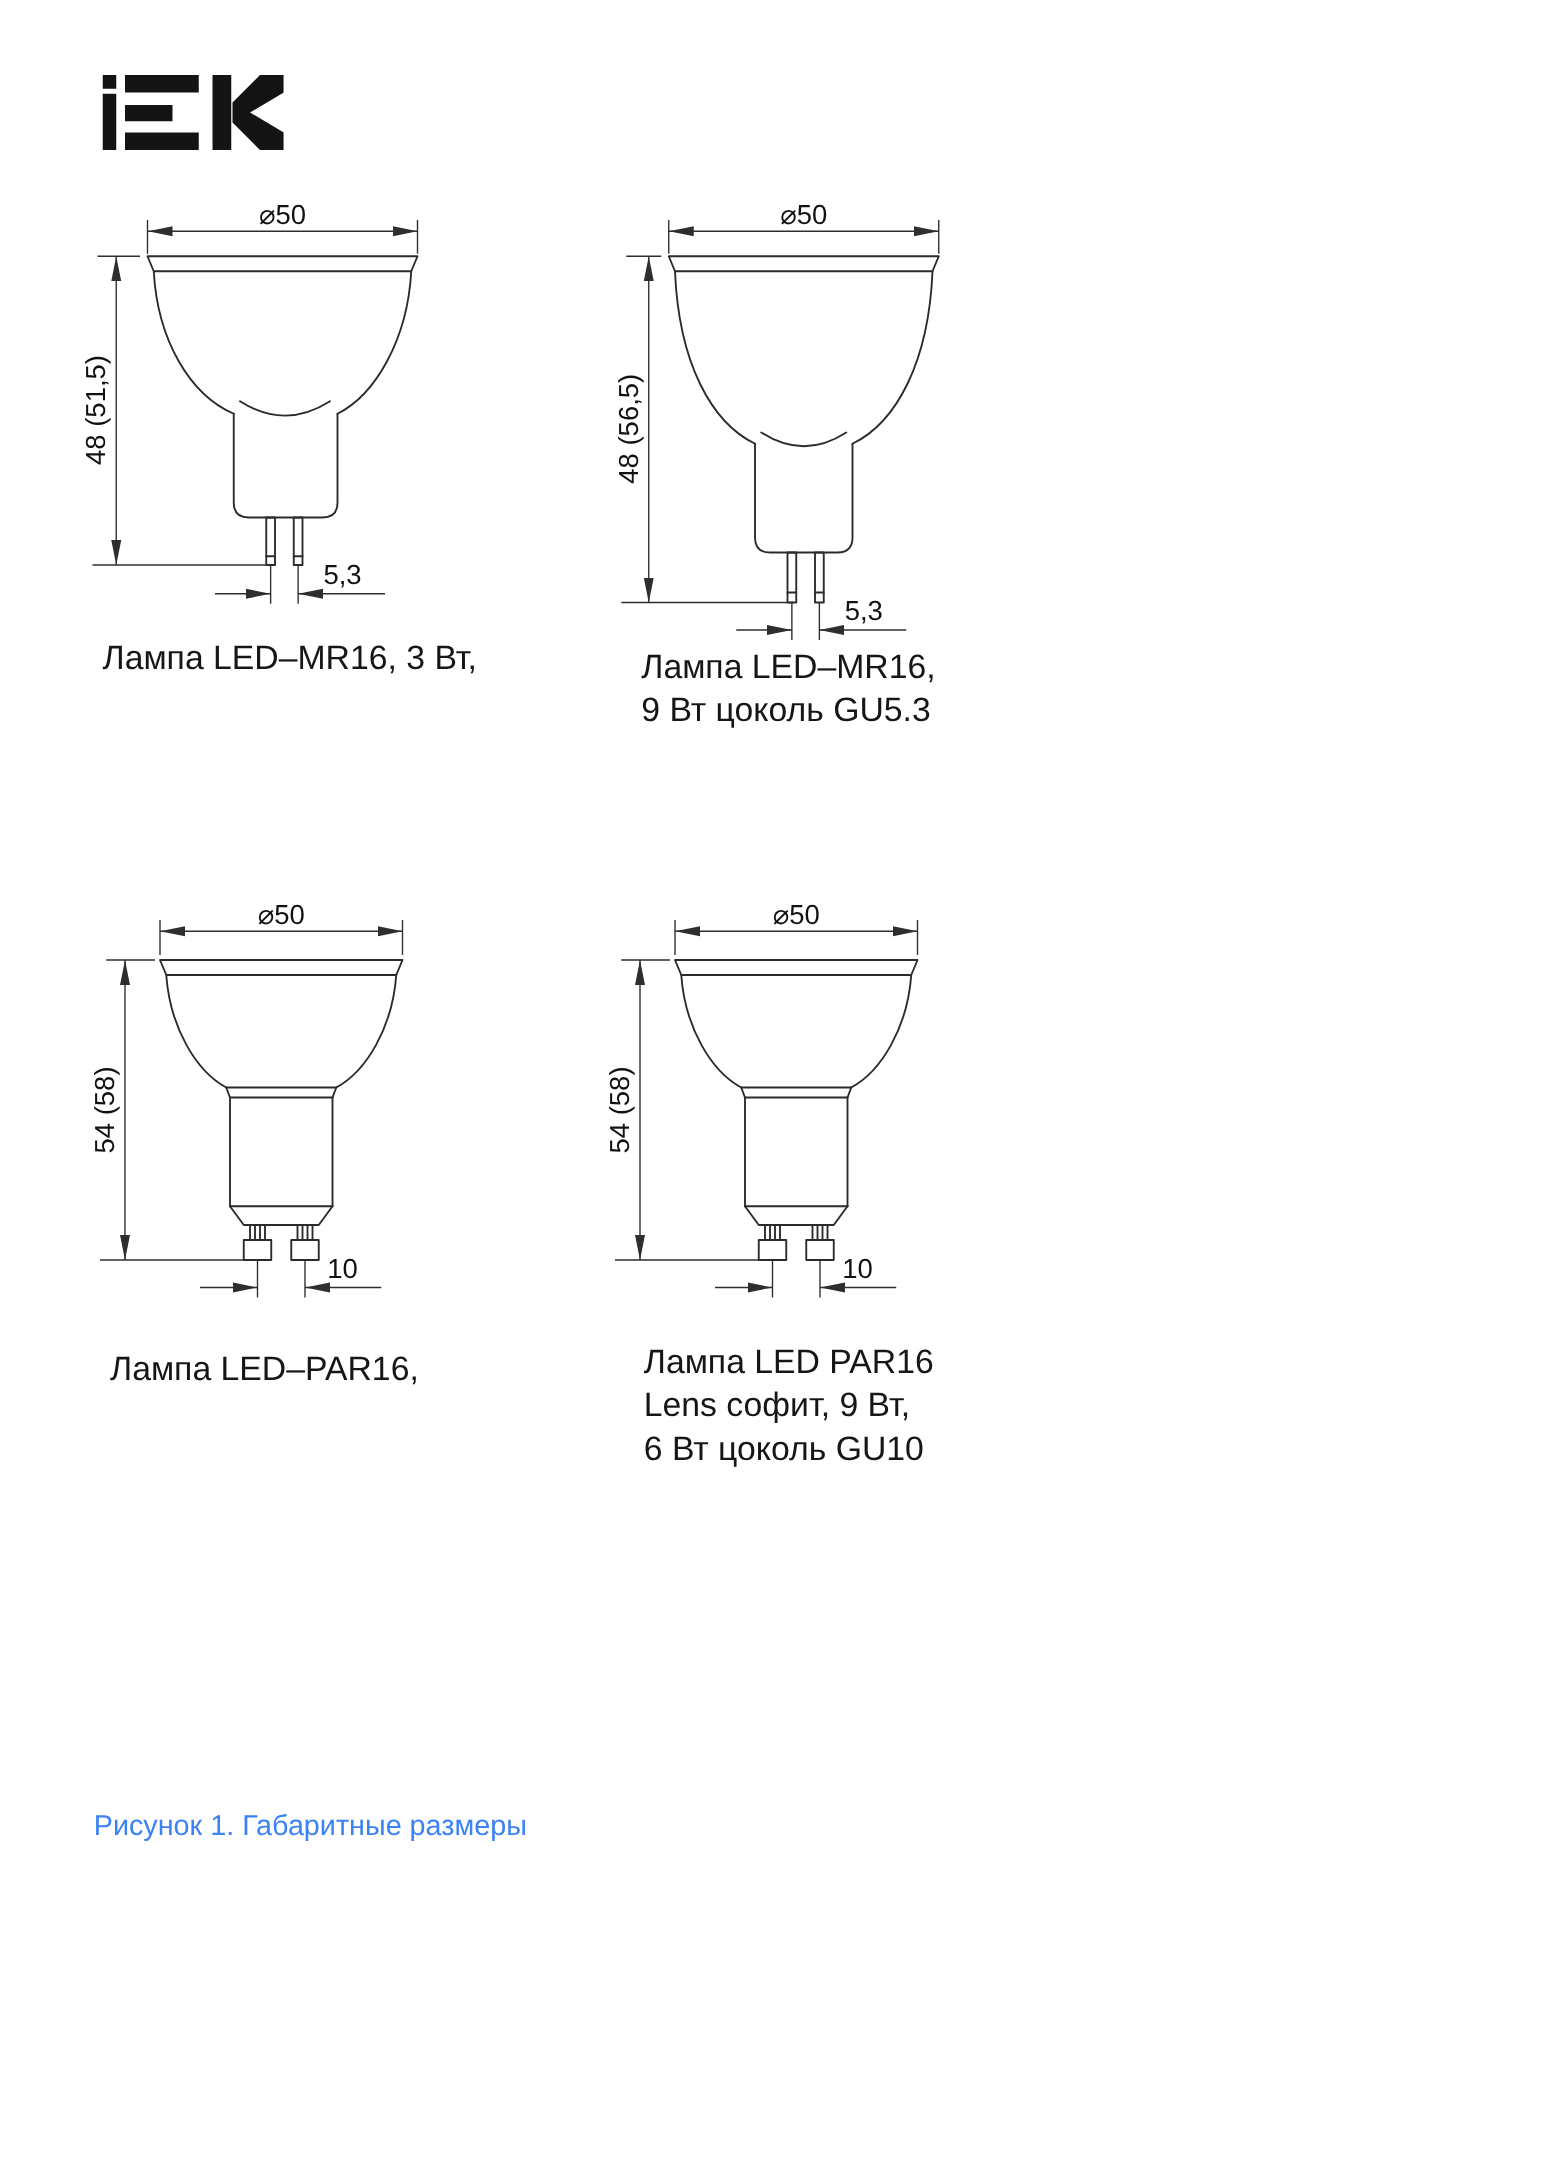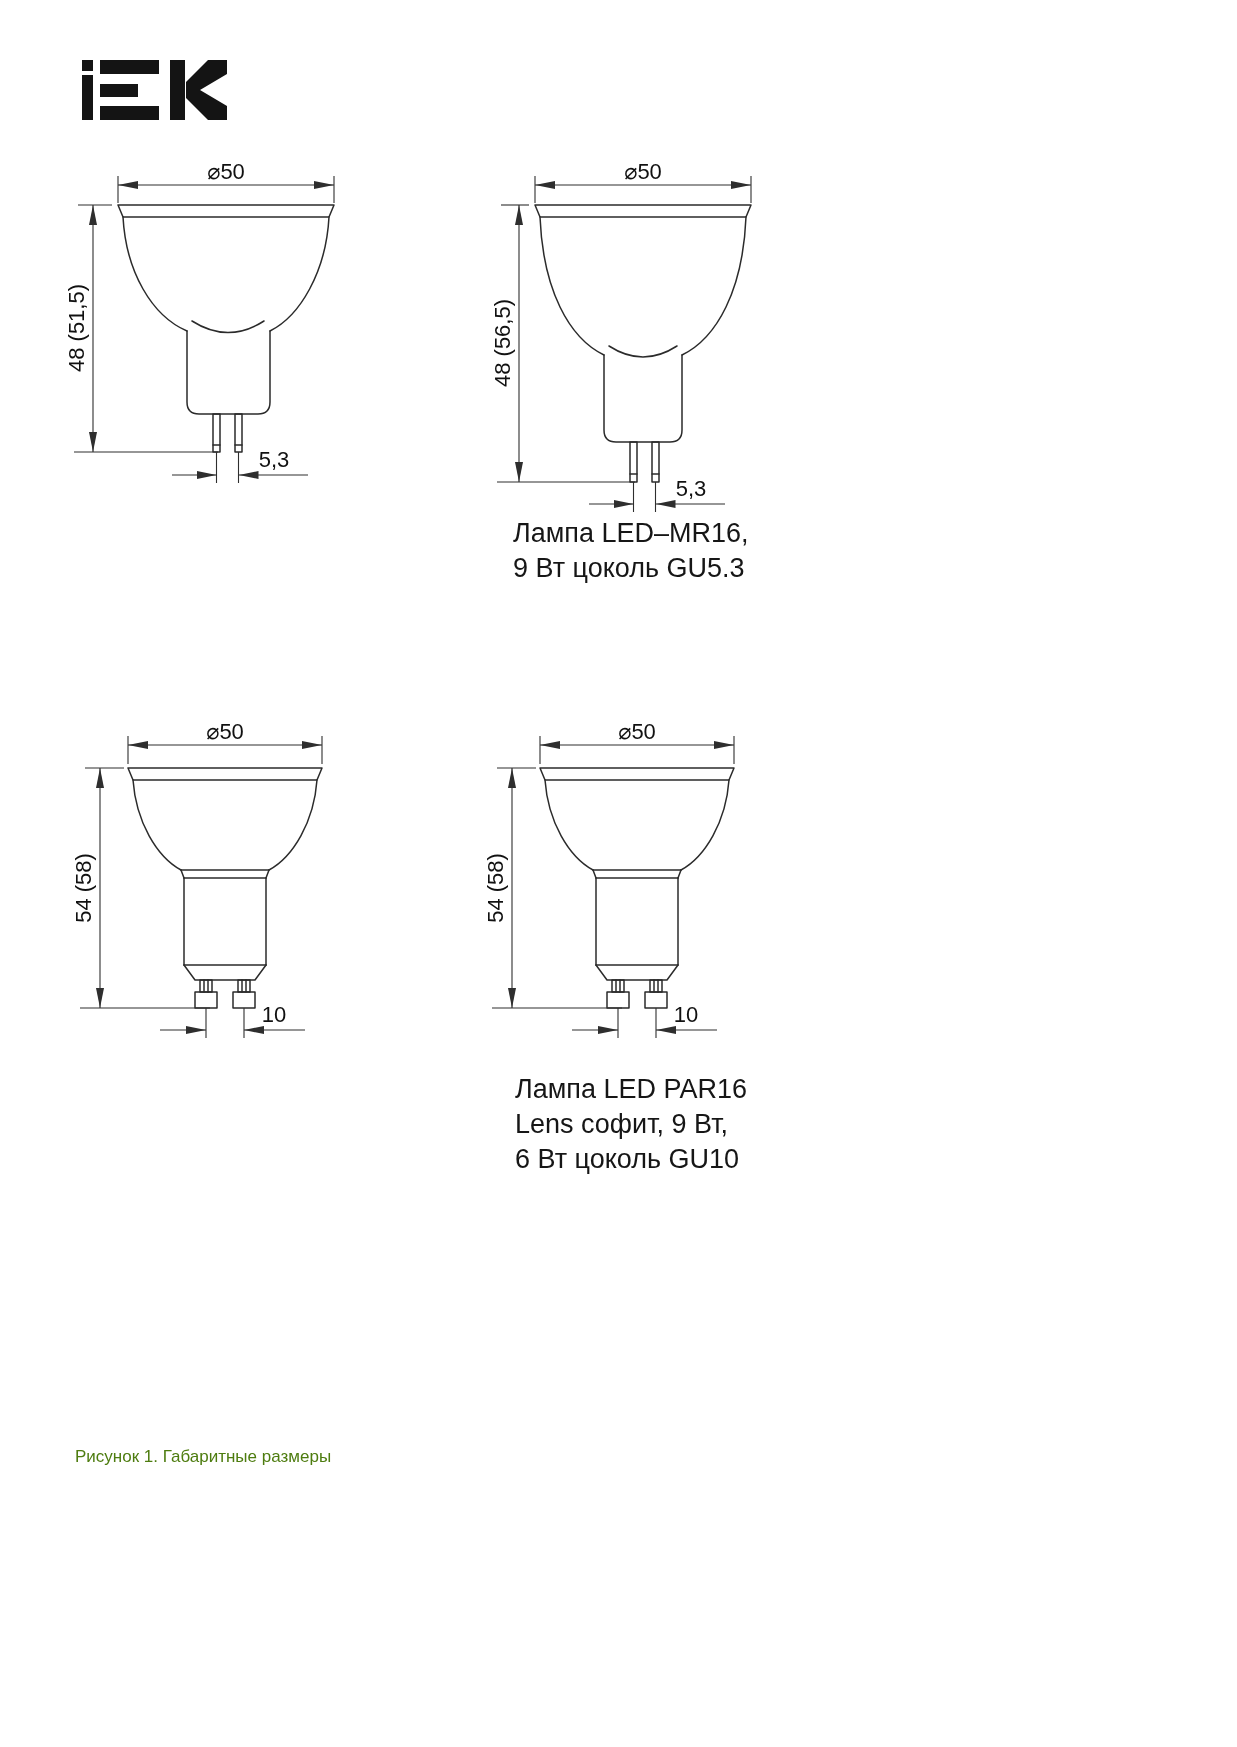--- a/index.html
+++ b/index.html
@@ -1,21 +1,21 @@
 <!DOCTYPE html>
 <html><head>
 <meta charset="utf-8">
 <style>
   html,body{margin:0;padding:0}
   body{
     width:1237px;height:1747px;background:#ffffff;position:relative;overflow:hidden;
     font-family:"Liberation Sans","DejaVu Sans",sans-serif;color:#1a1a1a;
   }
   .caption{position:absolute;font-size:27px;line-height:35px;white-space:nowrap;color:#161616}
-  .figure-caption{position:absolute;font-size:17px;white-space:nowrap;color:#4d7c0f}
+  .figure-caption{position:absolute;font-size:23px;white-space:nowrap;color:#3b82f6}
   svg.drawing{position:absolute;overflow:visible}
   svg.logo{position:absolute}
   .bodyln{fill:none;stroke:#2b2b2b;stroke-width:1.5;stroke-linejoin:round;stroke-linecap:round}
   .dimln{fill:none;stroke:#2e2e2e;stroke-width:1.1}
   .dimtxt{font-size:22px;fill:#111;font-family:"Liberation Sans","DejaVu Sans",sans-serif}
   .sr{position:absolute;width:1px;height:1px;overflow:hidden;clip:rect(0 0 0 0)}
 </style>
 </head>
 <body>
 
@@ -88,20 +88,21 @@
   <line class="dimln" x1="42" y1="55" x2="42" y2="332" marker-start="url(#arrow)" marker-end="url(#arrow)"></line>
   <text class="dimtxt" transform="translate(33 193) rotate(-90)" text-anchor="middle">48 (56,5)</text>
   <line class="dimln" x1="156.5" y1="332" x2="156.5" y2="362"></line>
   <line class="dimln" x1="178.5" y1="332" x2="178.5" y2="362"></line>
   <line class="dimln" x1="112" y1="354" x2="156.5" y2="354" marker-end="url(#arrow)"></line>
   <line class="dimln" x1="248" y1="354" x2="178.5" y2="354" marker-end="url(#arrow)"></line>
   <text class="dimtxt" x="214" y="346" text-anchor="middle">5,3</text>
 </svg>
 
 <div class="caption" style="left:82px;top:509px">
+  <div>Лампа LED–MR16, 3 Вт,</div>
 </div>
 <div class="caption" style="left:513px;top:516px">
   <div>Лампа LED–MR16,</div>
   <div>9 Вт цоколь GU5.3</div>
 </div>
 
 <svg class="drawing" style="left:60px;top:650px" width="300" height="400" viewBox="0 0 300 400">
   <line class="dimln" x1="68" y1="86" x2="68" y2="114"></line>
   <line class="dimln" x1="262" y1="86" x2="262" y2="114"></line>
   <line class="dimln" x1="68" y1="95" x2="262" y2="95" marker-start="url(#arrow)" marker-end="url(#arrow)"></line>
@@ -168,20 +169,21 @@
   <line class="dimln" x1="40" y1="118" x2="40" y2="358" marker-start="url(#arrow)" marker-end="url(#arrow)"></line>
   <text class="dimtxt" transform="translate(31 238) rotate(-90)" text-anchor="middle">54 (58)</text>
   <line class="dimln" x1="146" y1="358" x2="146" y2="388"></line>
   <line class="dimln" x1="184" y1="358" x2="184" y2="388"></line>
   <line class="dimln" x1="100" y1="380" x2="146" y2="380" marker-end="url(#arrow)"></line>
   <line class="dimln" x1="245" y1="380" x2="184" y2="380" marker-end="url(#arrow)"></line>
   <text class="dimtxt" x="214" y="372" text-anchor="middle">10</text>
 </svg>
 
 <div class="caption" style="left:88px;top:1078px">
+  <div>Лампа LED–PAR16,</div>
 </div>
 <div class="caption" style="left:515px;top:1072px">
   <div>Лампа LED PAR16</div>
   <div>Lens софит, 9 Вт,</div>
   <div>6 Вт цоколь GU10</div>
 </div>
 
 <div class="figure-caption" style="left:75px;top:1447px">Рисунок 1. Габаритные размеры</div>
 
 </body></html>

